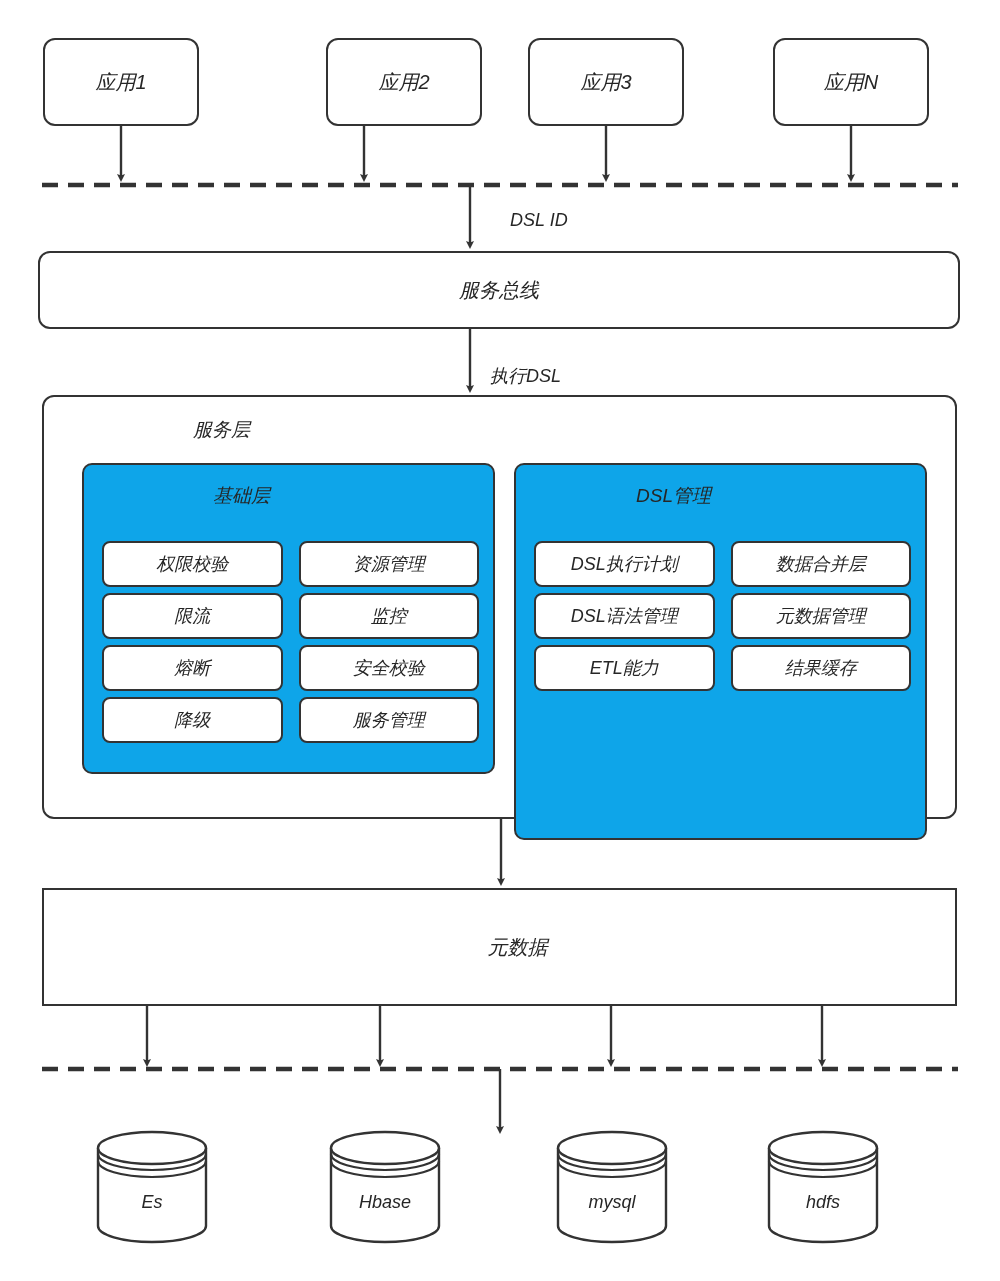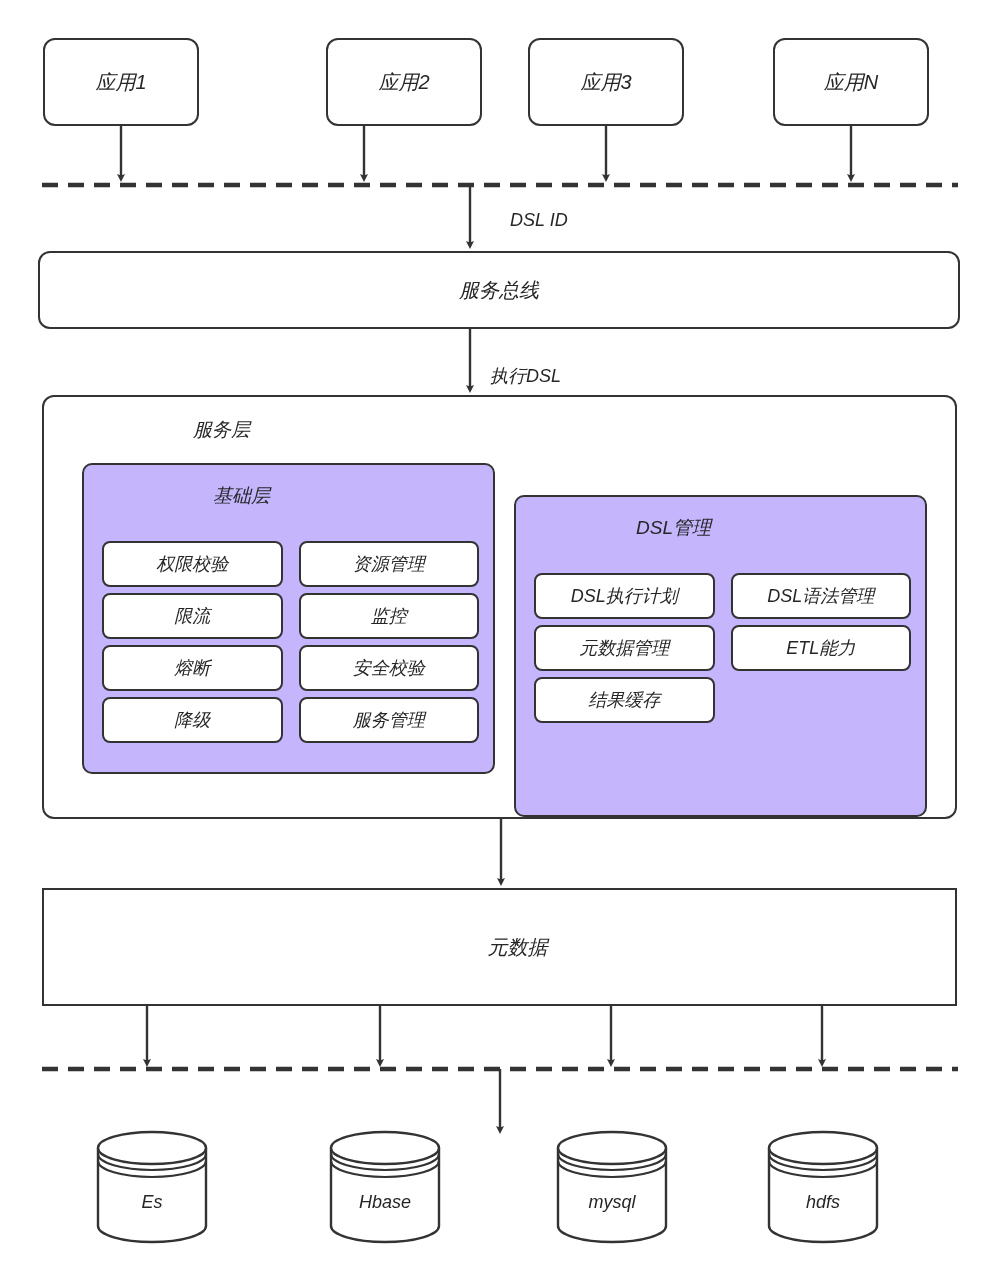--- a/index.html
+++ b/index.html
@@ -48,21 +48,21 @@
   }
   .svc-box{
     left:42px;top:395px;
     width:915px;height:424px;
     border-radius:12px;
     display:block;
   }
   .panel{
     position:absolute;
     box-sizing:border-box;
-    background:#c4b5fd;
+    background:#0ea5e9;
     border:2.2px solid #333333;
     border-radius:10px;
   }
   .panel-title{
     position:absolute;
     top:18px;
     font-size:19px;
     color:#262626;
     white-space:nowrap;
   }
@@ -183,24 +183,25 @@
         <div class="cell">资源管理</div>
         <div class="cell">限流</div>
         <div class="cell">监控</div>
         <div class="cell">熔断</div>
         <div class="cell">安全校验</div>
         <div class="cell">降级</div>
         <div class="cell">服务管理</div>
       </div>
     </div>
 
-    <div class="panel" style="left:470px;top:66px;width:413px;height:322px;margin-top:32px;">
+    <div class="panel" style="left:470px;top:66px;width:413px;height:377px;">
       <div class="panel-title" style="left:0;width:315px;text-align:center;">DSL管理</div>
       <div class="cellgrid" style="left:18px;top:76px;width:377px;">
         <div class="cell">DSL执行计划</div>
+        <div class="cell">数据合并层</div>
         <div class="cell">DSL语法管理</div>
         <div class="cell">元数据管理</div>
         <div class="cell">ETL能力</div>
         <div class="cell">结果缓存</div>
       </div>
     </div>
   </div>
 
   <div class="node meta-box square">
     <span>元数据</span>

